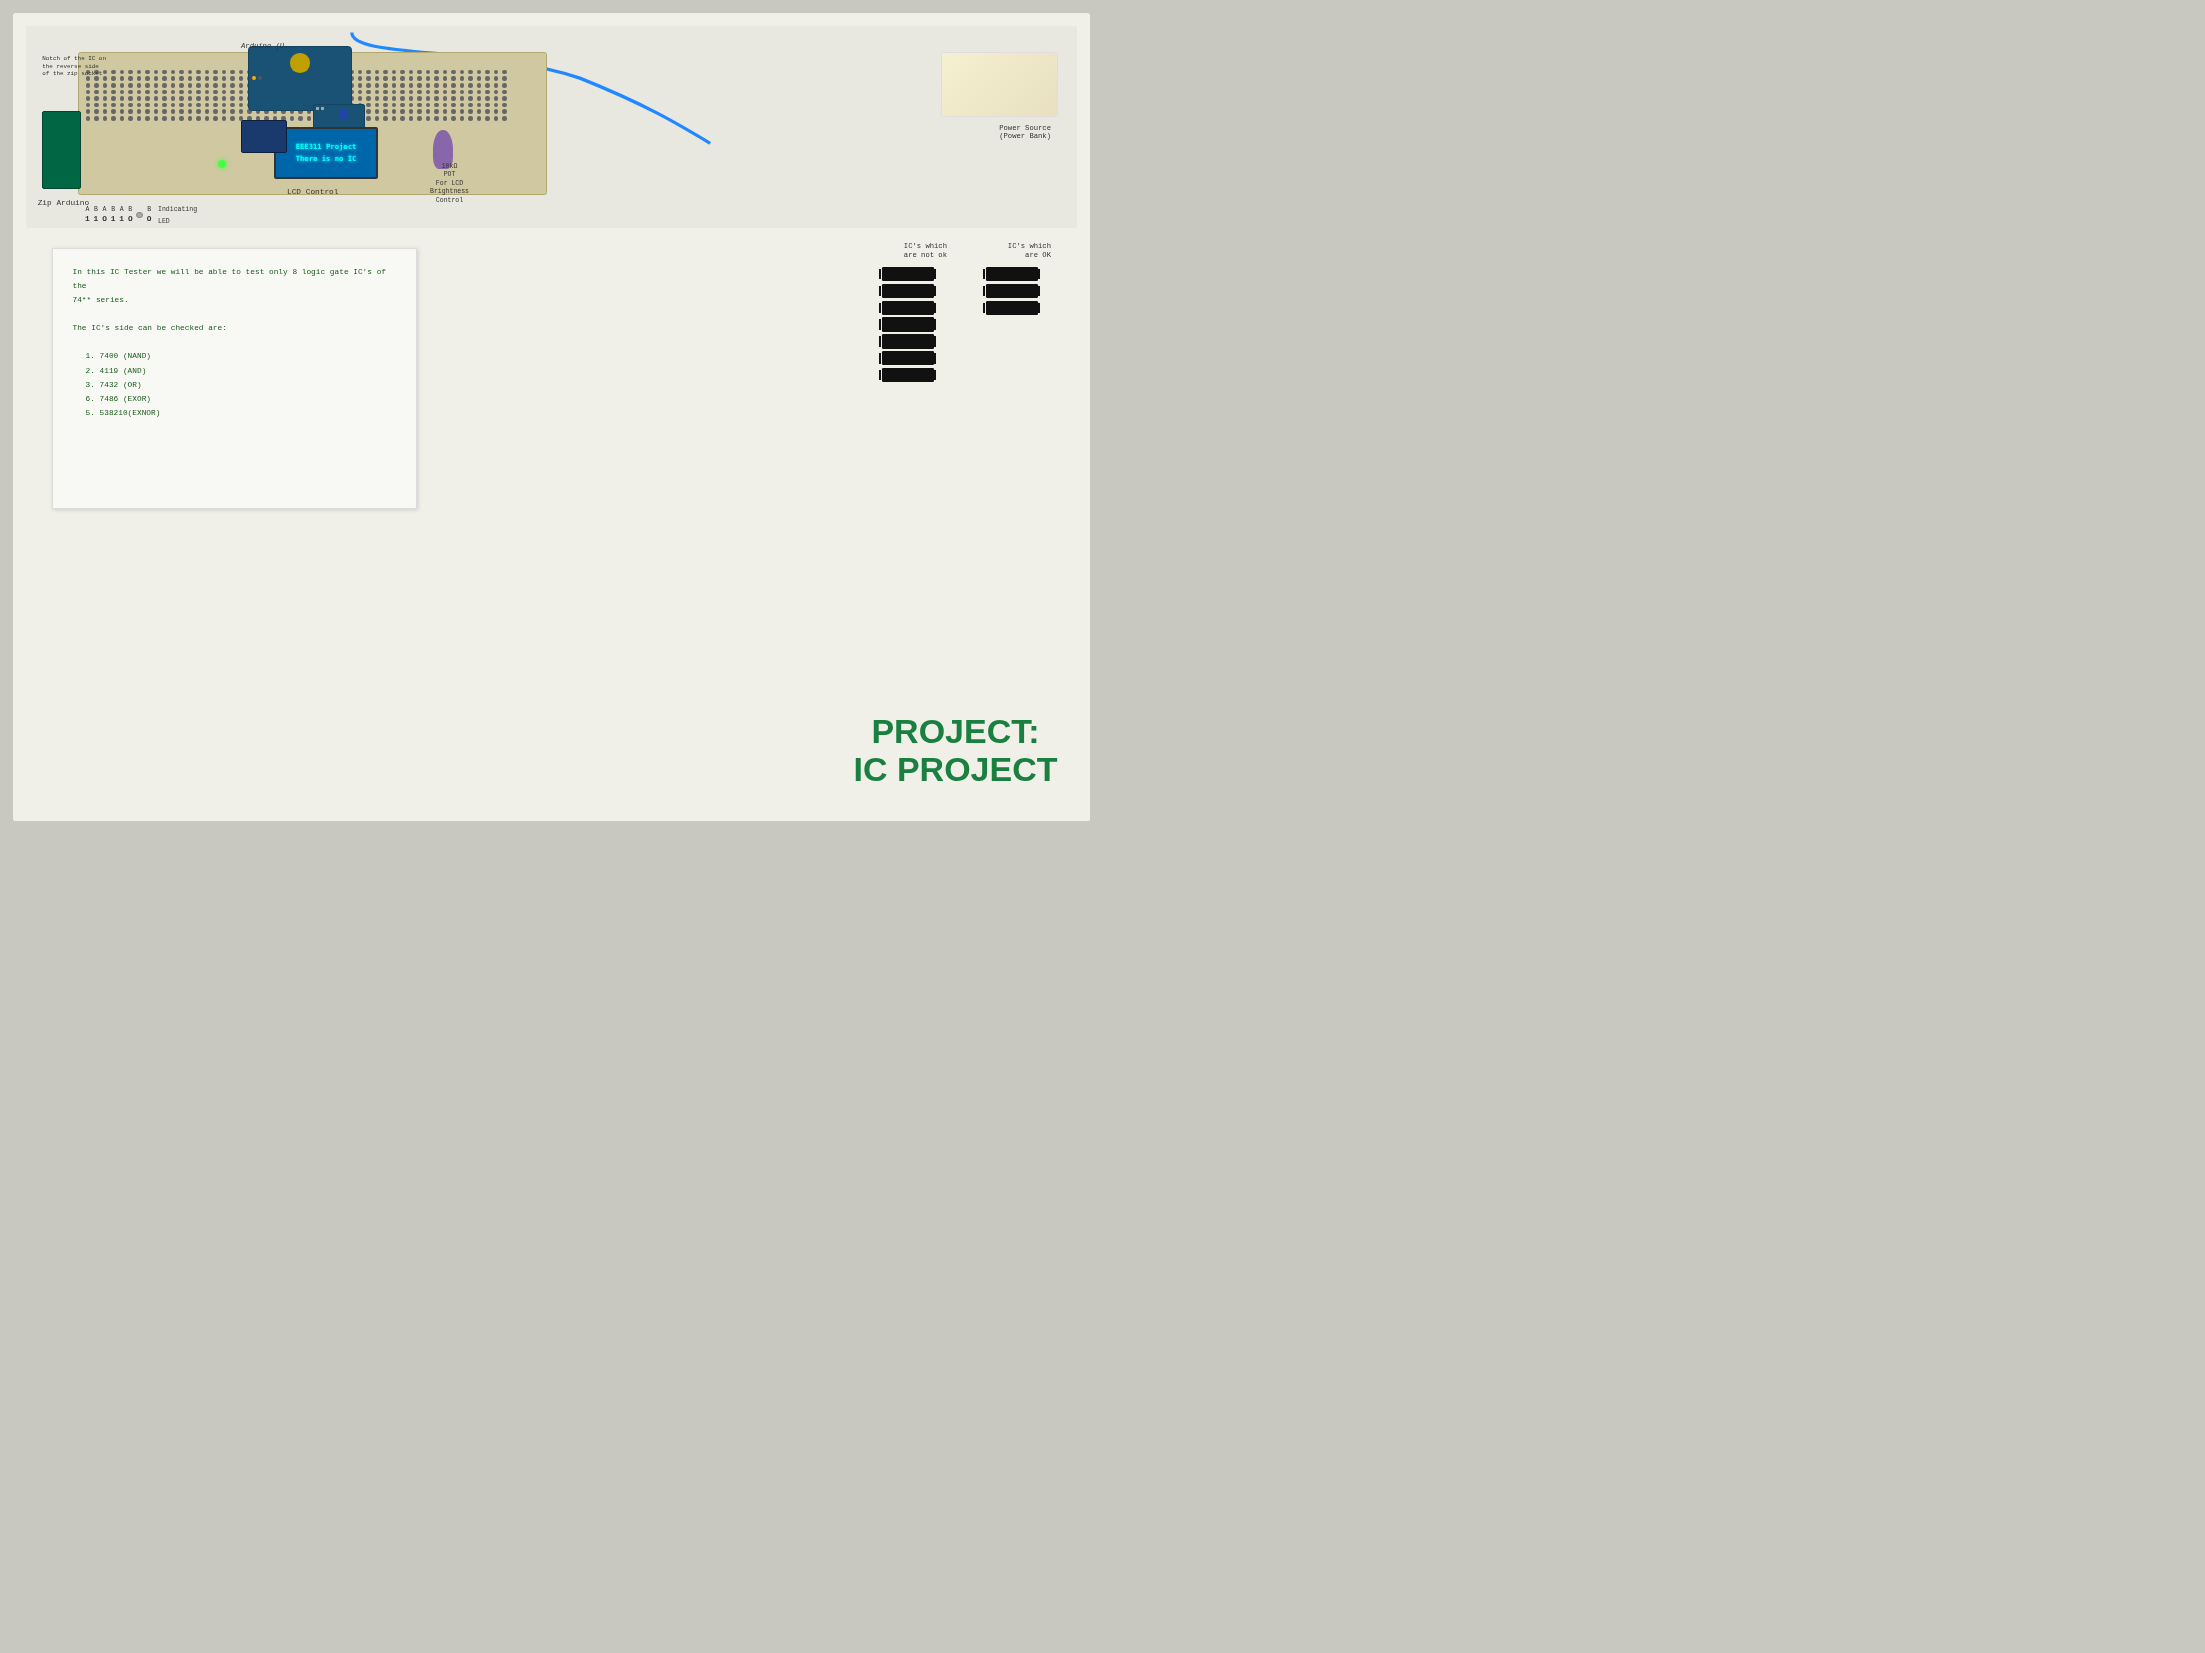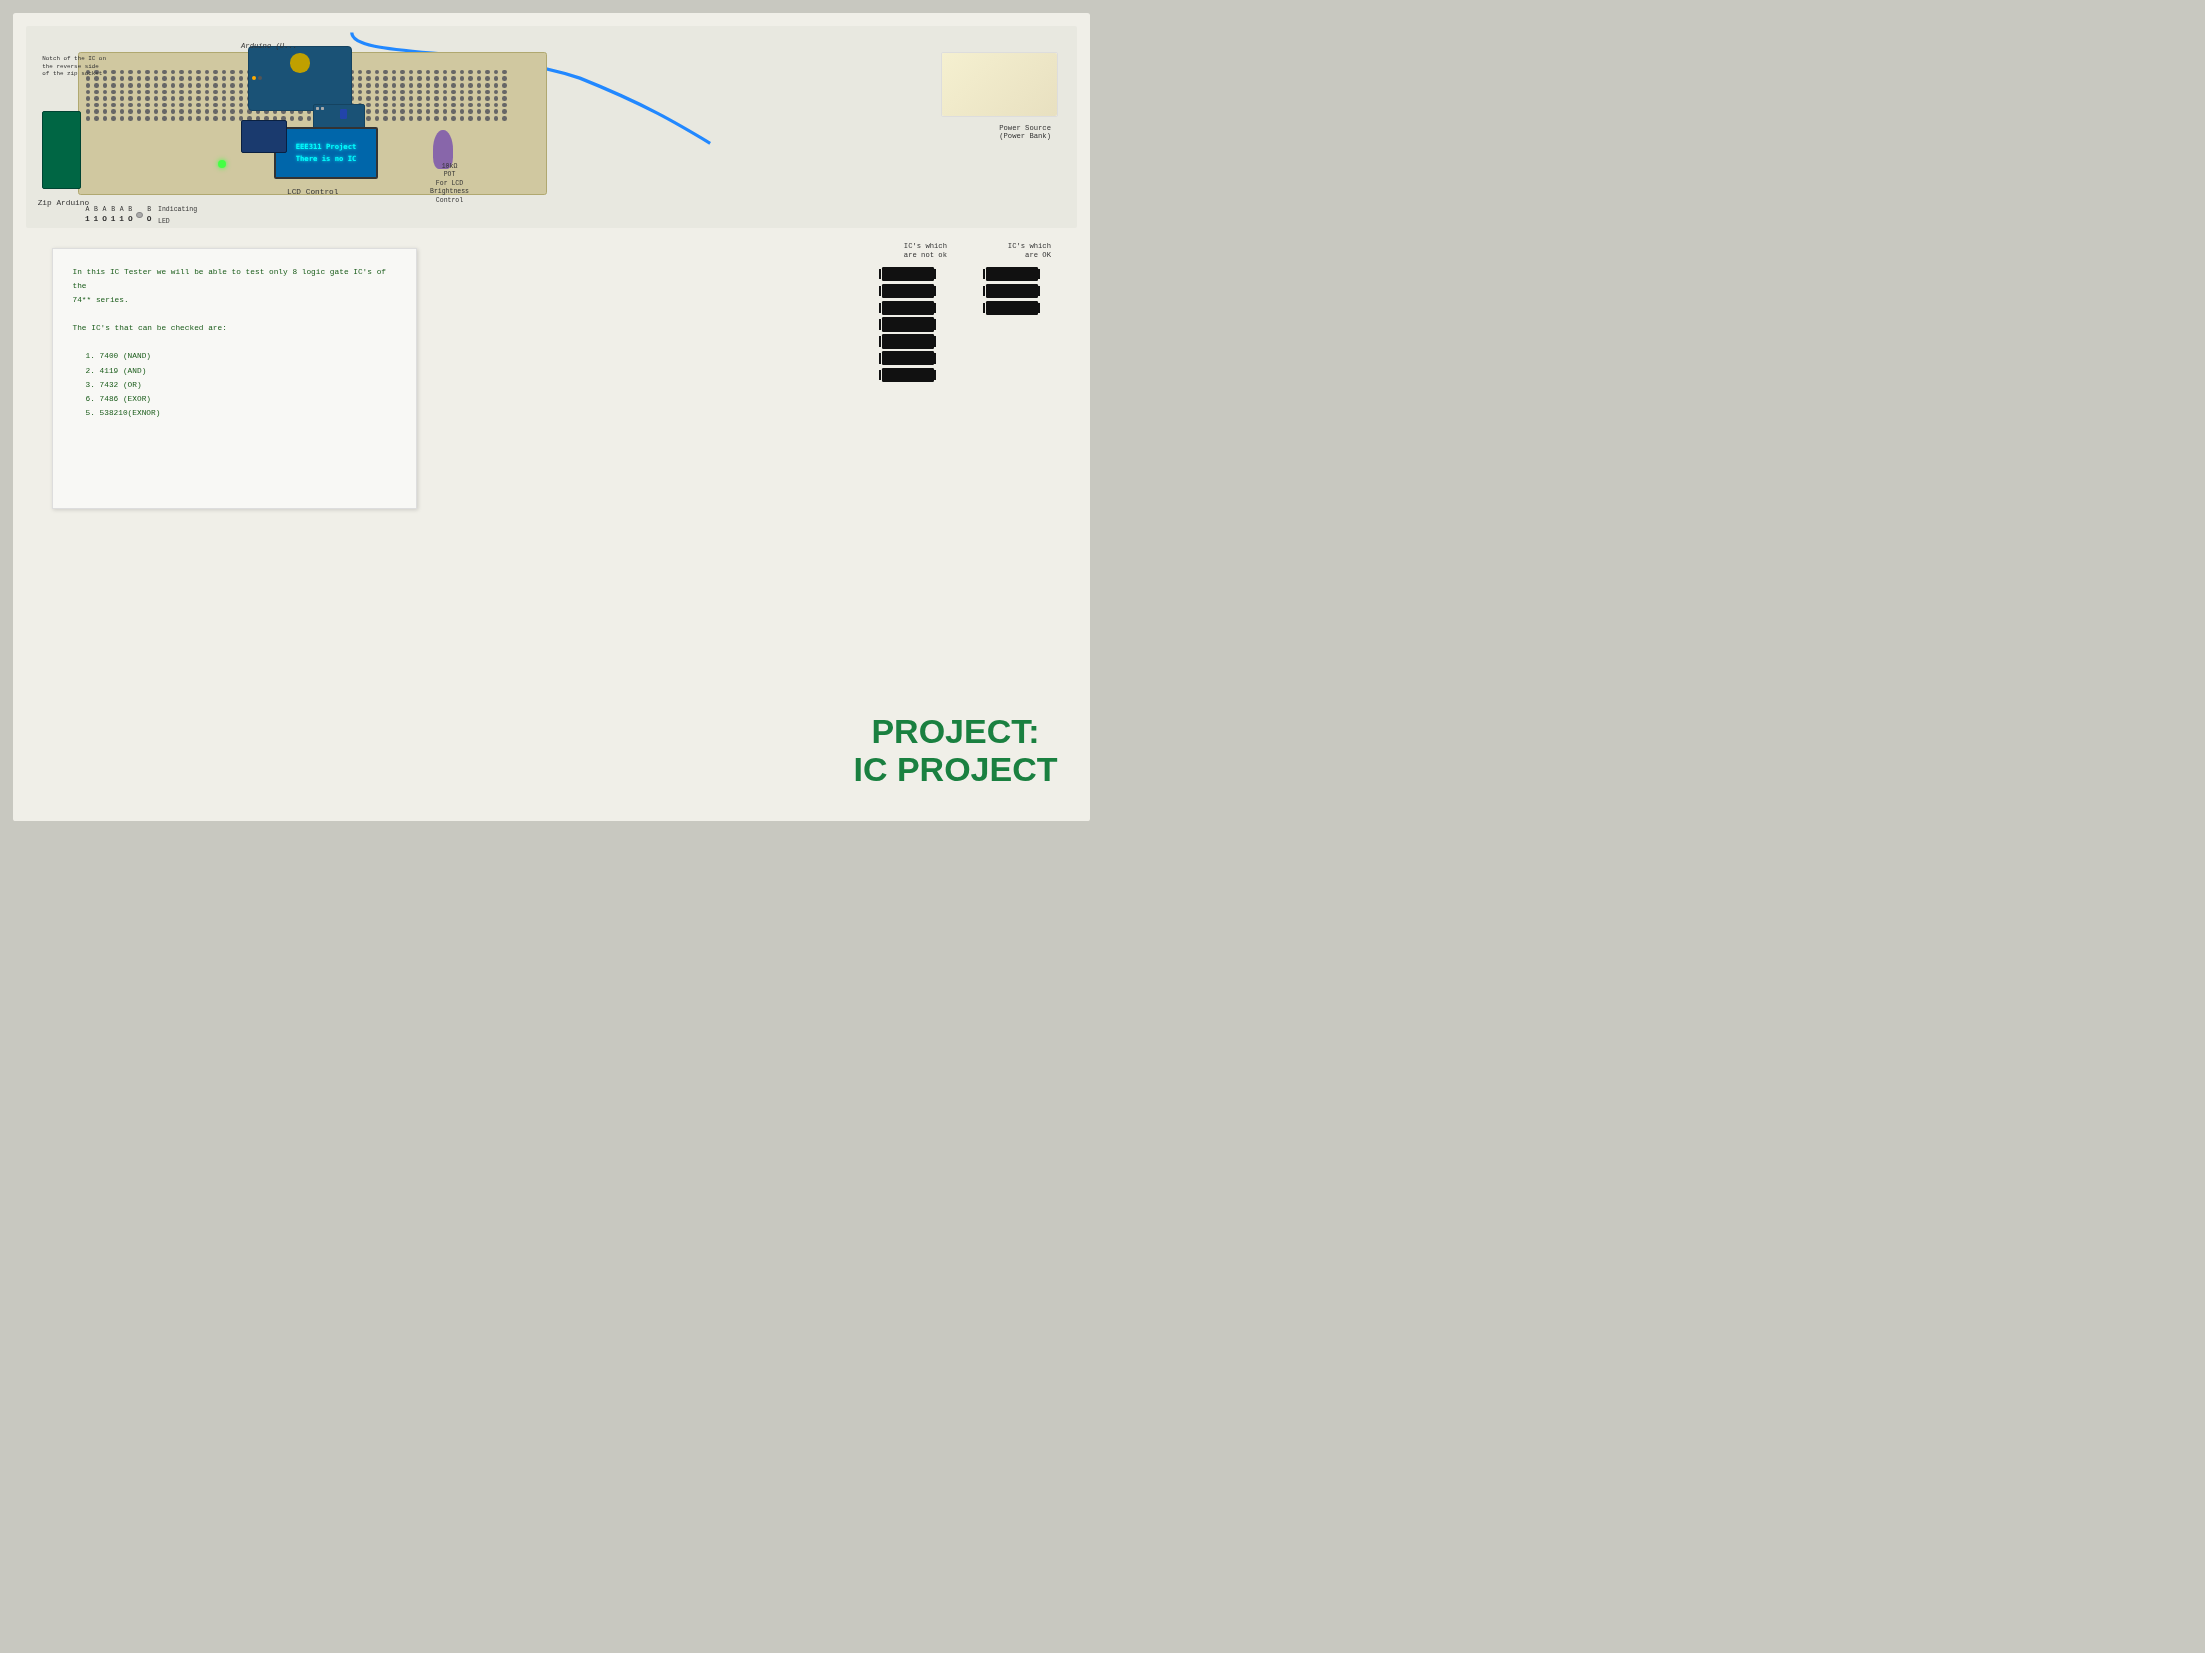--- a/index.html
+++ b/index.html
@@ -875,21 +875,21 @@
 
   </div>
 
   <div class="lower-section">
 
     <div class="info-paper">
       <div class="info-text">
         <p>In this IC Tester we will be able to test only  8 logic gate IC's of the</p>
         <p>74** series.</p>
         <br>
-        <p>The IC's that can be checked are:</p>
+        <p>The IC's side can be checked are:</p>
         <br>
         <div class="list-item">1. 7400 (NAND)</div>
         <div class="list-item">2. 4119 (AND)</div>
         <div class="list-item">3. 7432 (OR)</div>
         <div class="list-item">6. 7486 (EXOR)</div>
         <div class="list-item">5. 538210(EXNOR)</div>
       </div>
     </div>
 
     <div class="ic-not-ok-section">

